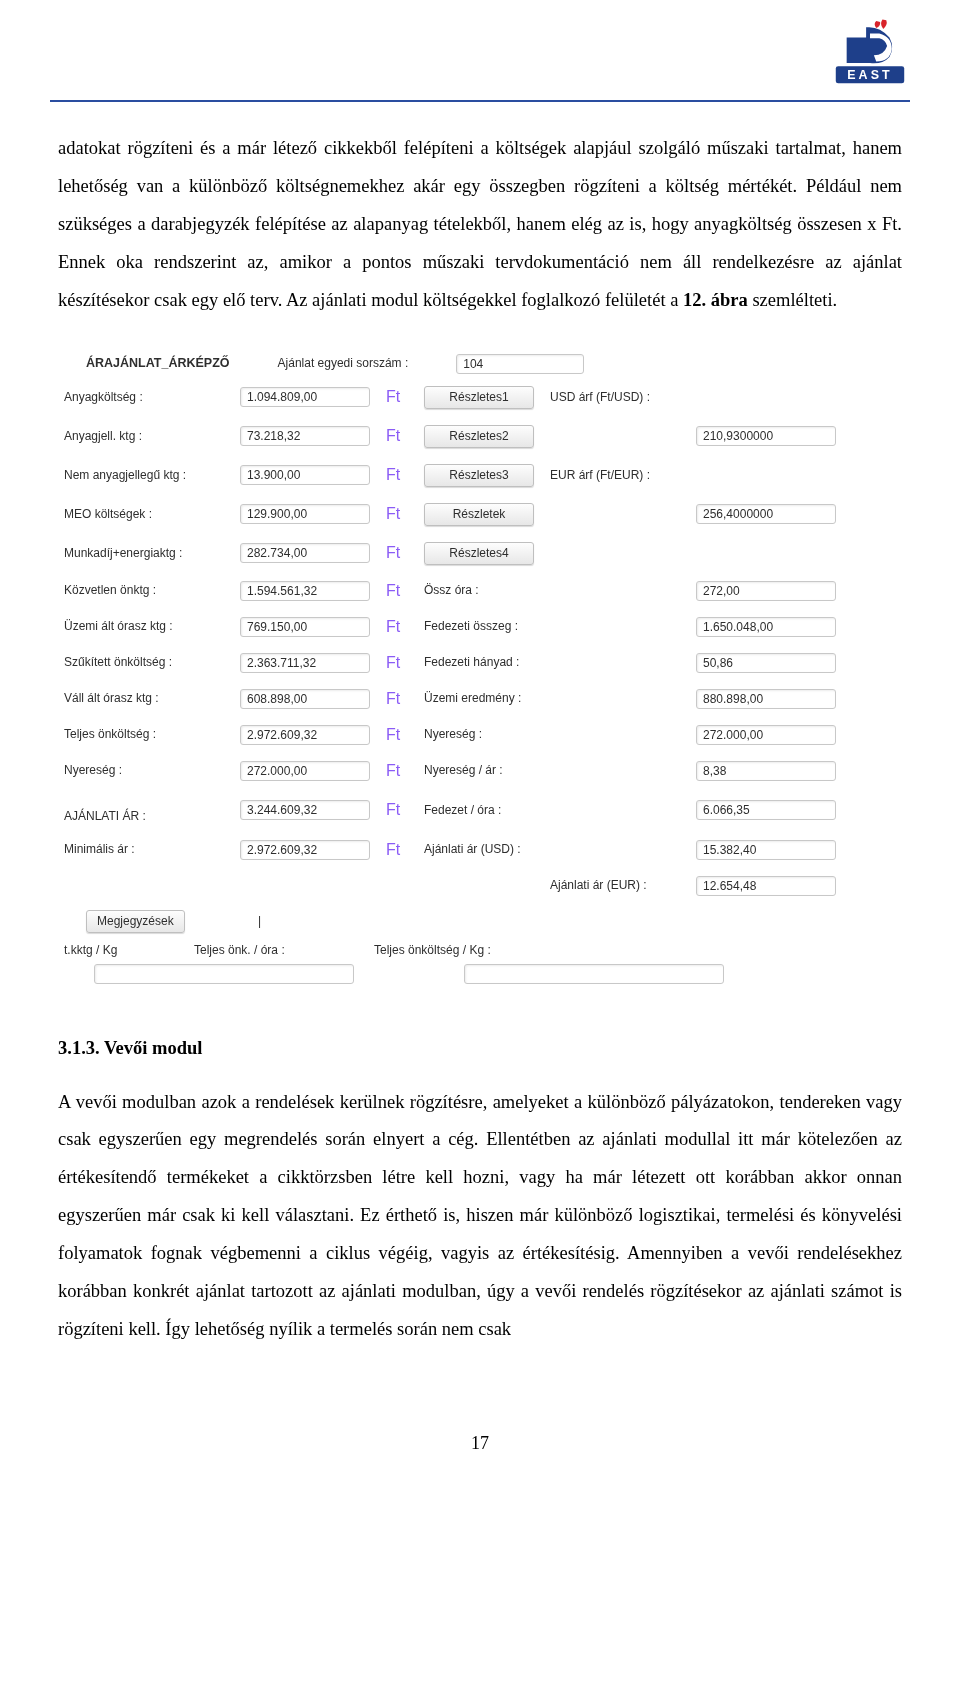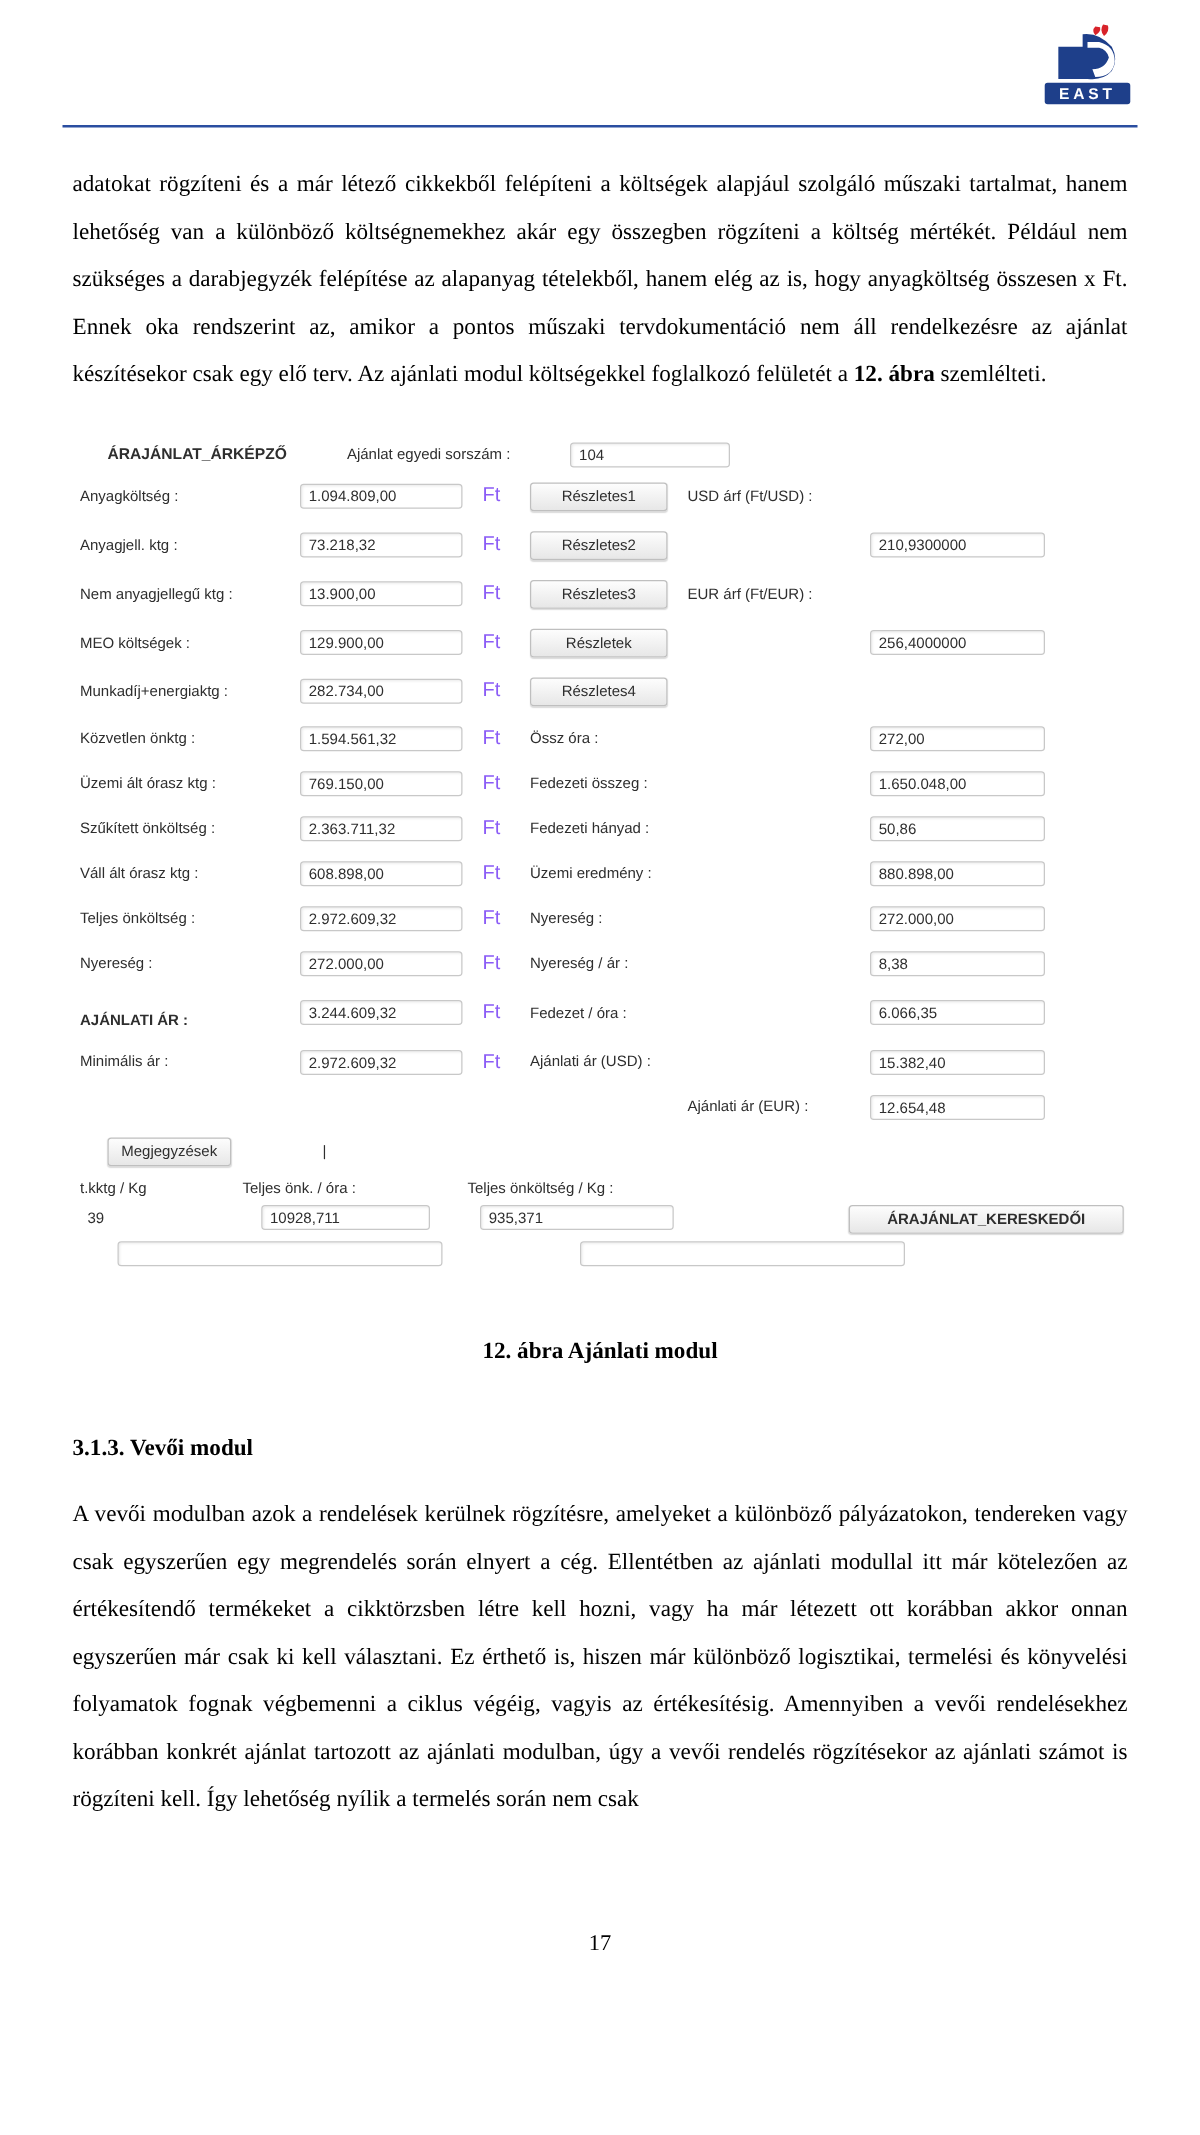--- a/index.html
+++ b/index.html
@@ -77,21 +77,21 @@
     background: linear-gradient(#fdfdfd,#e7e7e7);
     border: 1px solid #bfbfbf;
     border-radius: 3px;
     padding: 3px 10px;
     font-size: 12px;
     color: #2e2e2e;
     text-align: center;
     box-shadow: 0 1px 1px rgba(0,0,0,0.15);
   }
   .lbl { font-size: 12px; color: #2e2e2e; }
-  .lbl.bold { font-weight: bold; margin-top: 12px; }
+  .lbl.bold { font-weight: normal; margin-top: 12px; }
 
   .bottom-grid {
     margin-top: 14px;
   }
   .bottom-head {
     display: grid;
     grid-template-columns: 110px 160px 240px 200px;
     column-gap: 20px;
     margin-bottom: 6px;
   }
@@ -250,35 +250,27 @@
       <div style="margin:8px 0 10px 22px">
         <span class="btn">Megjegyzések</span>
         <span style="display:inline-block;width:70px"></span><span>|</span>
       </div>
       <div class="bottom-head">
         <span class="lbl">t.kktg / Kg</span>
         <span class="lbl">Teljes önk. / óra :</span>
         <span class="lbl">Teljes önköltség / Kg :</span>
         <span></span>
       </div>
-      <div class="bottom-row">
-        <input class="inp" style="border: none; background: transparent; box-shadow: none;" value="39">
-        <input class="inp" value="10928,711" style="">
-        <input class="inp" value="935,371" style="">
-        <span></span>
-        <span class="btn" style="font-weight:bold">ÁRAJÁNLAT_KERESKEDŐI</span>
-      </div>
       <div class="bottom-row3">
         <input class="inp" style="">
         <input class="inp" style="">
       </div>
     </div>
   </div>
 
-  <div class="fig-caption">12. ábra Ajánlati modul</div>
 
   <div class="h3">3.1.3. Vevői modul</div>
 
   <p class="para">A vevői modulban azok a rendelések kerülnek rögzítésre, amelyeket a különböző pályázatokon, tendereken vagy csak egyszerűen egy megrendelés során elnyert a cég. Ellentétben az ajánlati modullal itt már kötelezően az értékesítendő termékeket a cikktörzsben létre kell hozni, vagy ha már létezett ott korábban akkor onnan egyszerűen már csak ki kell választani. Ez érthető is, hiszen már különböző logisztikai, termelési és könyvelési folyamatok fognak végbemenni a ciklus végéig, vagyis az értékesítésig. Amennyiben a vevői rendelésekhez korábban konkrét ajánlat tartozott az ajánlati modulban, úgy a vevői rendelés rögzítésekor az ajánlati számot is rögzíteni kell. Így lehetőség nyílik a termelés során nem csak</p>
 
 </div>
 
 <div class="pagenum">17</div>
 
 </body></html>

